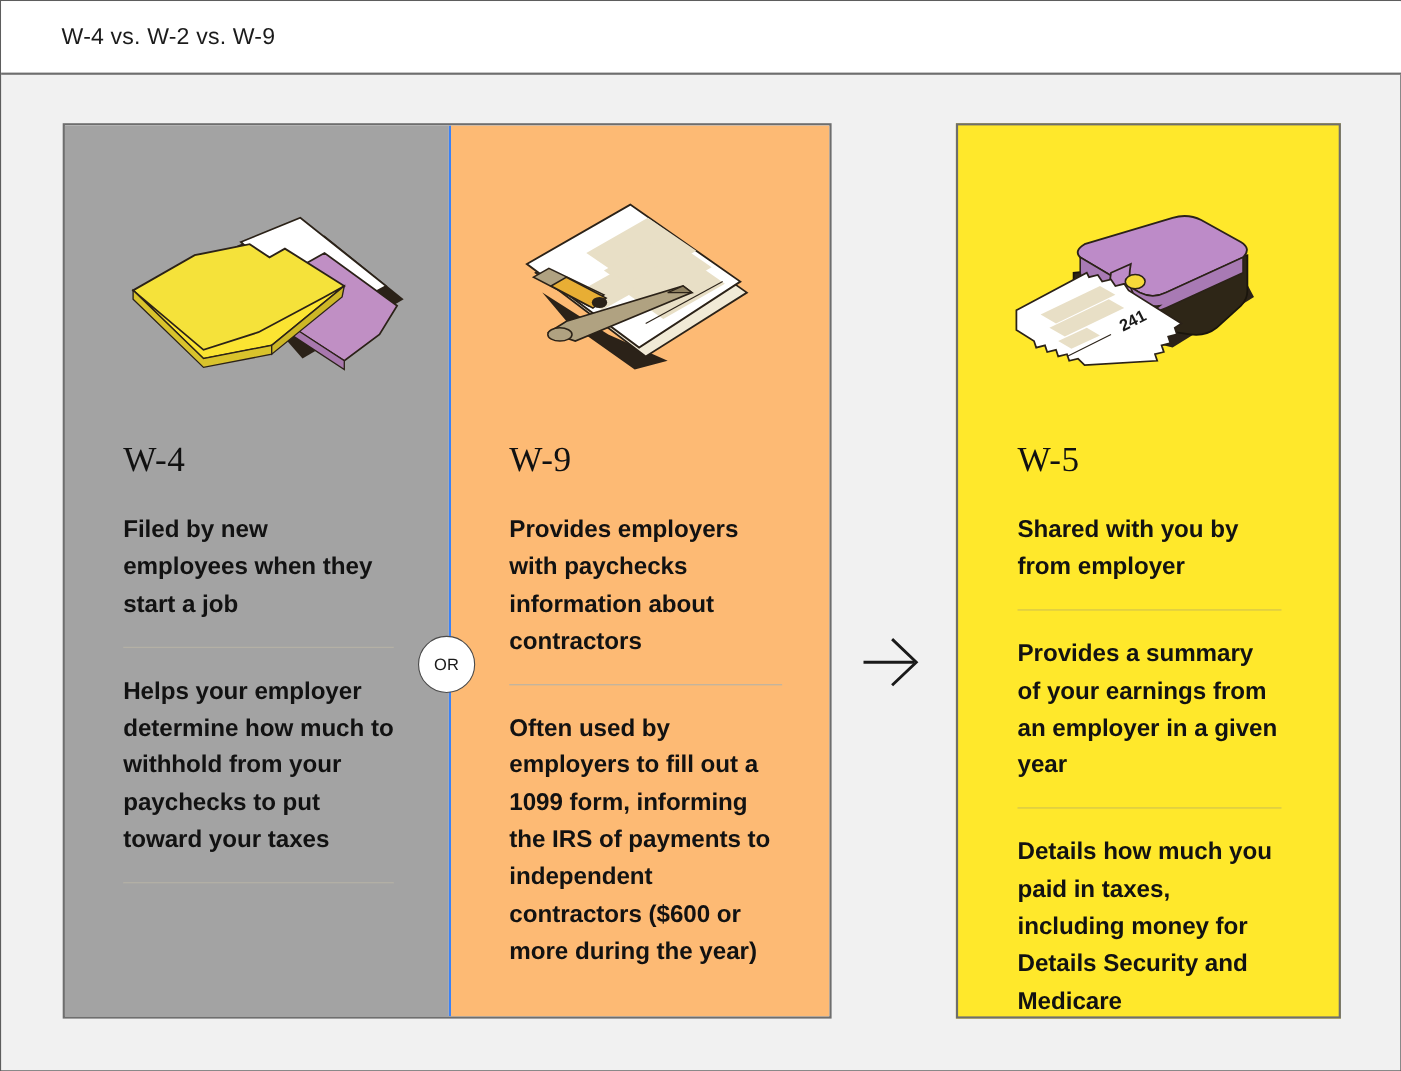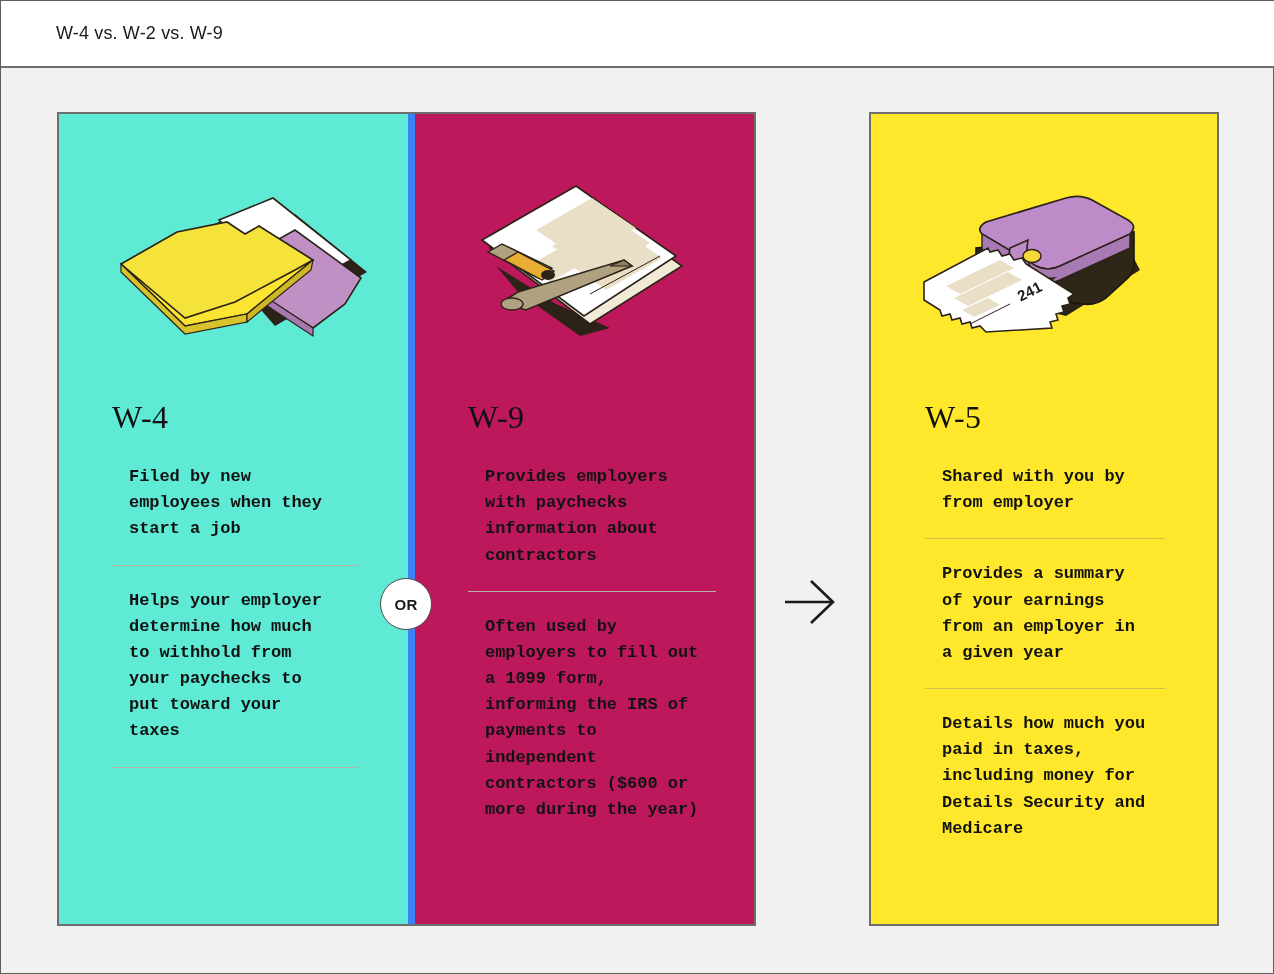--- a/index.html
+++ b/index.html
@@ -29,21 +29,21 @@
     width: 1274px;
     height: 67px;
     background: #ffffff;
     border-bottom: 2px solid #6e6e6e;
     box-sizing: border-box;
     display: flex;
     align-items: center;
   }
   .header-title {
     margin-left: 55px;
-    font-size: 18px;
+    font-size: 21px;
     font-weight: 500;
     letter-spacing: 0.15px;
     color: #1b1b1b;
     font-family: "Liberation Sans", sans-serif;
   }
 
   
   .canvas {
     position: absolute;
     left: 0; top: 69px;
@@ -65,26 +65,26 @@
     height: 814px;
     display: flex;
   }
   .panel {
     position: relative;
     height: 100%;
     box-sizing: border-box;
   }
   .panel-w4 {
     width: 349px;
-    background: #5eead4;
+    background: #a3a3a3;
   }
   .panel-w9 {
     width: 346px;
-    background: #be185d;
-    border-left: 7px solid #3b82f6;
+    background: #fdba74;
+    border-left: 2px solid #3b82f6;
   }
 
   .card-right {
     left: 868px;
     top: 42px;
     width: 350px;
     height: 814px;
     background: #ffe82b;
   }
 
@@ -111,27 +111,26 @@
   .form-title {
     font-family: "Liberation Serif", serif;
     font-size: 32px;
     font-weight: 400;
     color: #111111;
     letter-spacing: 0.5px;
     margin: 0 0 31px 0;
     line-height: 1;
   }
   .fact {
-    font-size: 17px;
+    font-size: 22px;
     font-weight: bold;
     line-height: 1.54;
     color: #121212;
     letter-spacing: -0.05px;
-    margin: 17px;
-    font-family: Liberation Mono, monospace;
+    margin: 0;
   }
   .sep {
     height: 1px;
     background: #b6b2a6;
     border: 0;
     margin: 22px 0 22px 0;
   }
   .sep-w2 { background: #cfc04f; }
 
   
@@ -141,21 +140,21 @@
     top: 508px;
     width: 52px;
     height: 52px;
     border-radius: 50%;
     background: #ffffff;
     border: 1.5px solid #4a4a4a;
     display: flex;
     align-items: center;
     justify-content: center;
     font-size: 15px;
-    font-weight: bold;
+    font-weight: normal;
     color: #1a1a1a;
     letter-spacing: 0.3px;
     box-sizing: border-box;
     z-index: 5;
   }
 
   
   .arrow {
     position: absolute;
     left: 780px;

